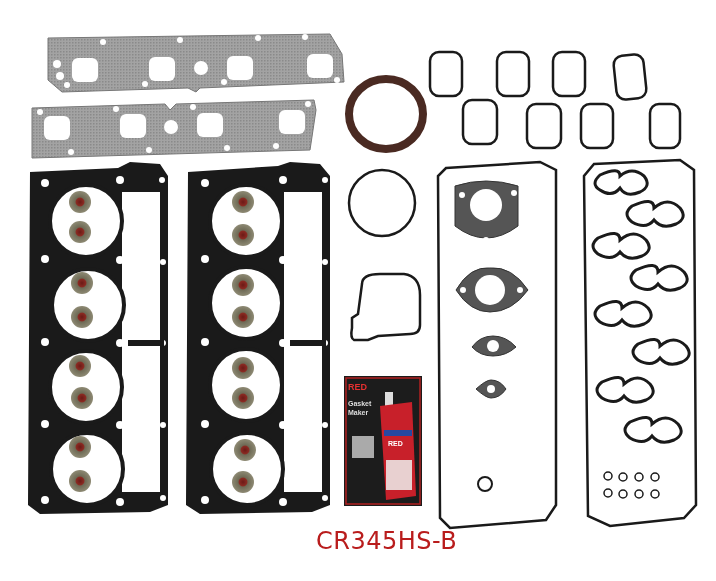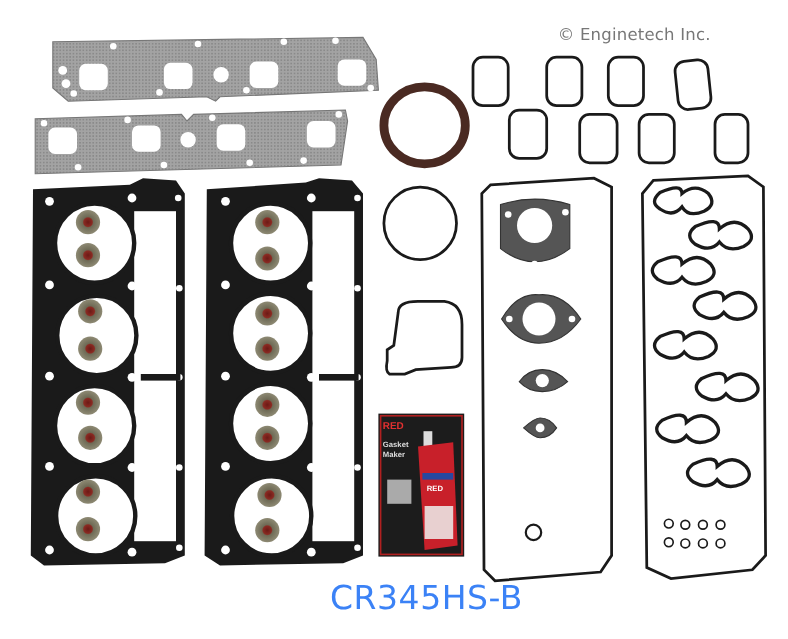--- a/index.html
+++ b/index.html
@@ -1,18 +1,18 @@
 <!DOCTYPE html>
 <html><head>
 <meta charset="utf-8">
 <style>
   html,body{margin:0;padding:0;background:#fff;}
   #stage{position:relative;width:716px;height:581px;background:#fff;overflow:hidden;font-family:"DejaVu Sans",sans-serif;}
   #copyright{position:absolute;left:507px;top:22px;font-size:15px;color:#777;letter-spacing:0.2px;}
-  #part-number{position:absolute;left:300px;top:527px;font-size:30px;color:#3b82f6;letter-spacing:0.5px;}
+  #part-number{position:absolute;left:316px;top:527px;font-size:24px;color:#b91c1c;letter-spacing:0.5px;}
   svg{position:absolute;left:0;top:0;}
   .tube-text{font-family:"Liberation Sans",sans-serif;font-weight:bold;}
 </style>
 </head>
 <body>
 
 <div id="stage">
   <svg width="716" height="581" viewBox="0 0 716 581">
     <defs>
       <pattern id="mesh" width="3" height="3" patternUnits="userSpaceOnUse">
@@ -215,15 +215,14 @@
         <rect x="384" y="430" width="28" height="6" fill="#2848a0"></rect>
         <rect x="386" y="460" width="26" height="30" fill="#e8d0d0"></rect>
       </g>
       <text class="tube-text" x="348" y="390" font-size="9" fill="#e23030">RED</text>
       <text class="tube-text" x="348" y="406" font-size="7" fill="#ddd">Gasket</text>
       <text class="tube-text" x="348" y="415" font-size="7" fill="#ddd">Maker</text>
       <text class="tube-text" x="388" y="446" font-size="7" fill="#fff">RED</text>
     </g>
   </svg>
 
-  <div id="copyright">© Enginetech Inc.</div>
   <div id="part-number">CR345HS-B</div>
 </div>
 
 </body></html>

